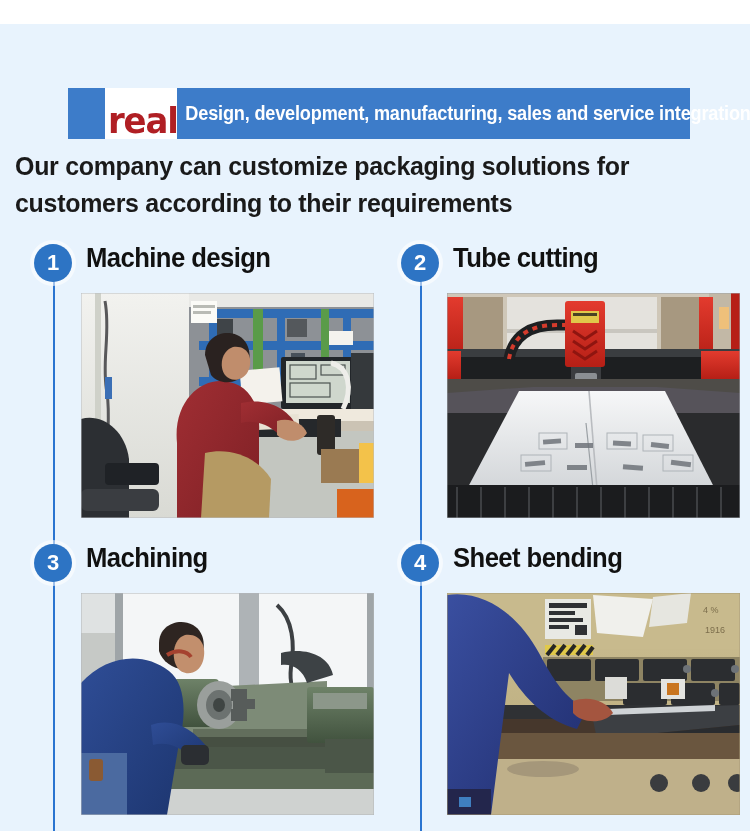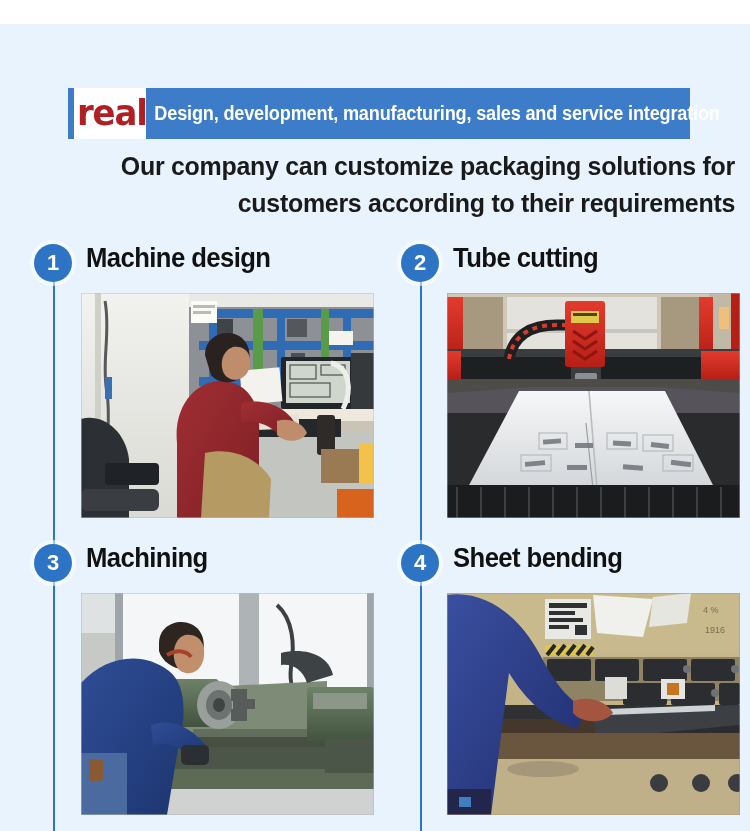--- a/index.html
+++ b/index.html
@@ -20,22 +20,23 @@
   }
 
   
   .banner {
     position:absolute; left:68px; top:88px; width:622px; height:51px;
     background:#3d7cc9;
     display:flex; align-items:center;
   }
   .logo-box {
     width:78px; height:51px; background:#ffffff;
-    display:flex; align-items:center; flex:0 0 auto;
+    display:flex; align-items:flex-end; flex:0 0 auto;
     position:relative;
+    margin-left:31px;
   }
   .logo-bar {
     position:absolute; left:0; top:0; width:6px; height:51px;
     background:#3d7cc9;
   }
   .logo-text {
     font-family:"DejaVu Sans", sans-serif;
     font-weight:bold; font-size:35px; color:#b01f24;
     letter-spacing:-1.2px; padding-left:8px; line-height:1;
     transform:scaleX(0.97);
@@ -43,21 +44,21 @@
   .banner-text {
     color:#ffffff; font-size:19.5px; font-weight:bold;
     padding-left:9px; white-space:nowrap;
     transform:scaleX(0.93); transform-origin:left center;
     letter-spacing:-0.2px;
   }
 
   
   .headline {
     position:absolute; left:0; top:148px; width:750px;
-    text-align:right; color:#1a1a1a;
+    text-align:left; color:#1a1a1a;
     font-size:26px; font-weight:bold; line-height:1.42;
     letter-spacing:-0.3px;
   }
   .headline span { display:block; transform:scaleX(0.96); }
 
   
   .rail {
     position:absolute; width:2px; background:#2a74d0;
   }
   .rail-left-a  { left:53px;  top:278px; height:284px; }

